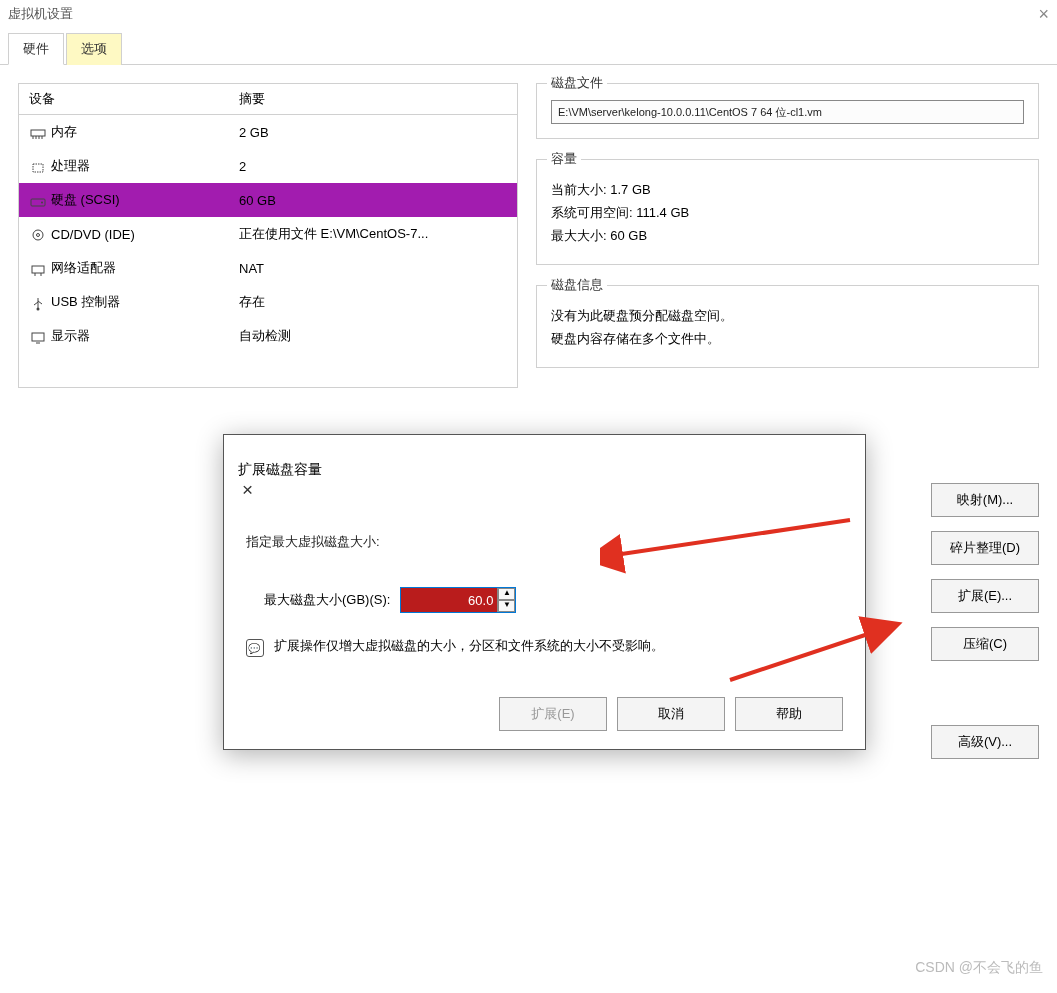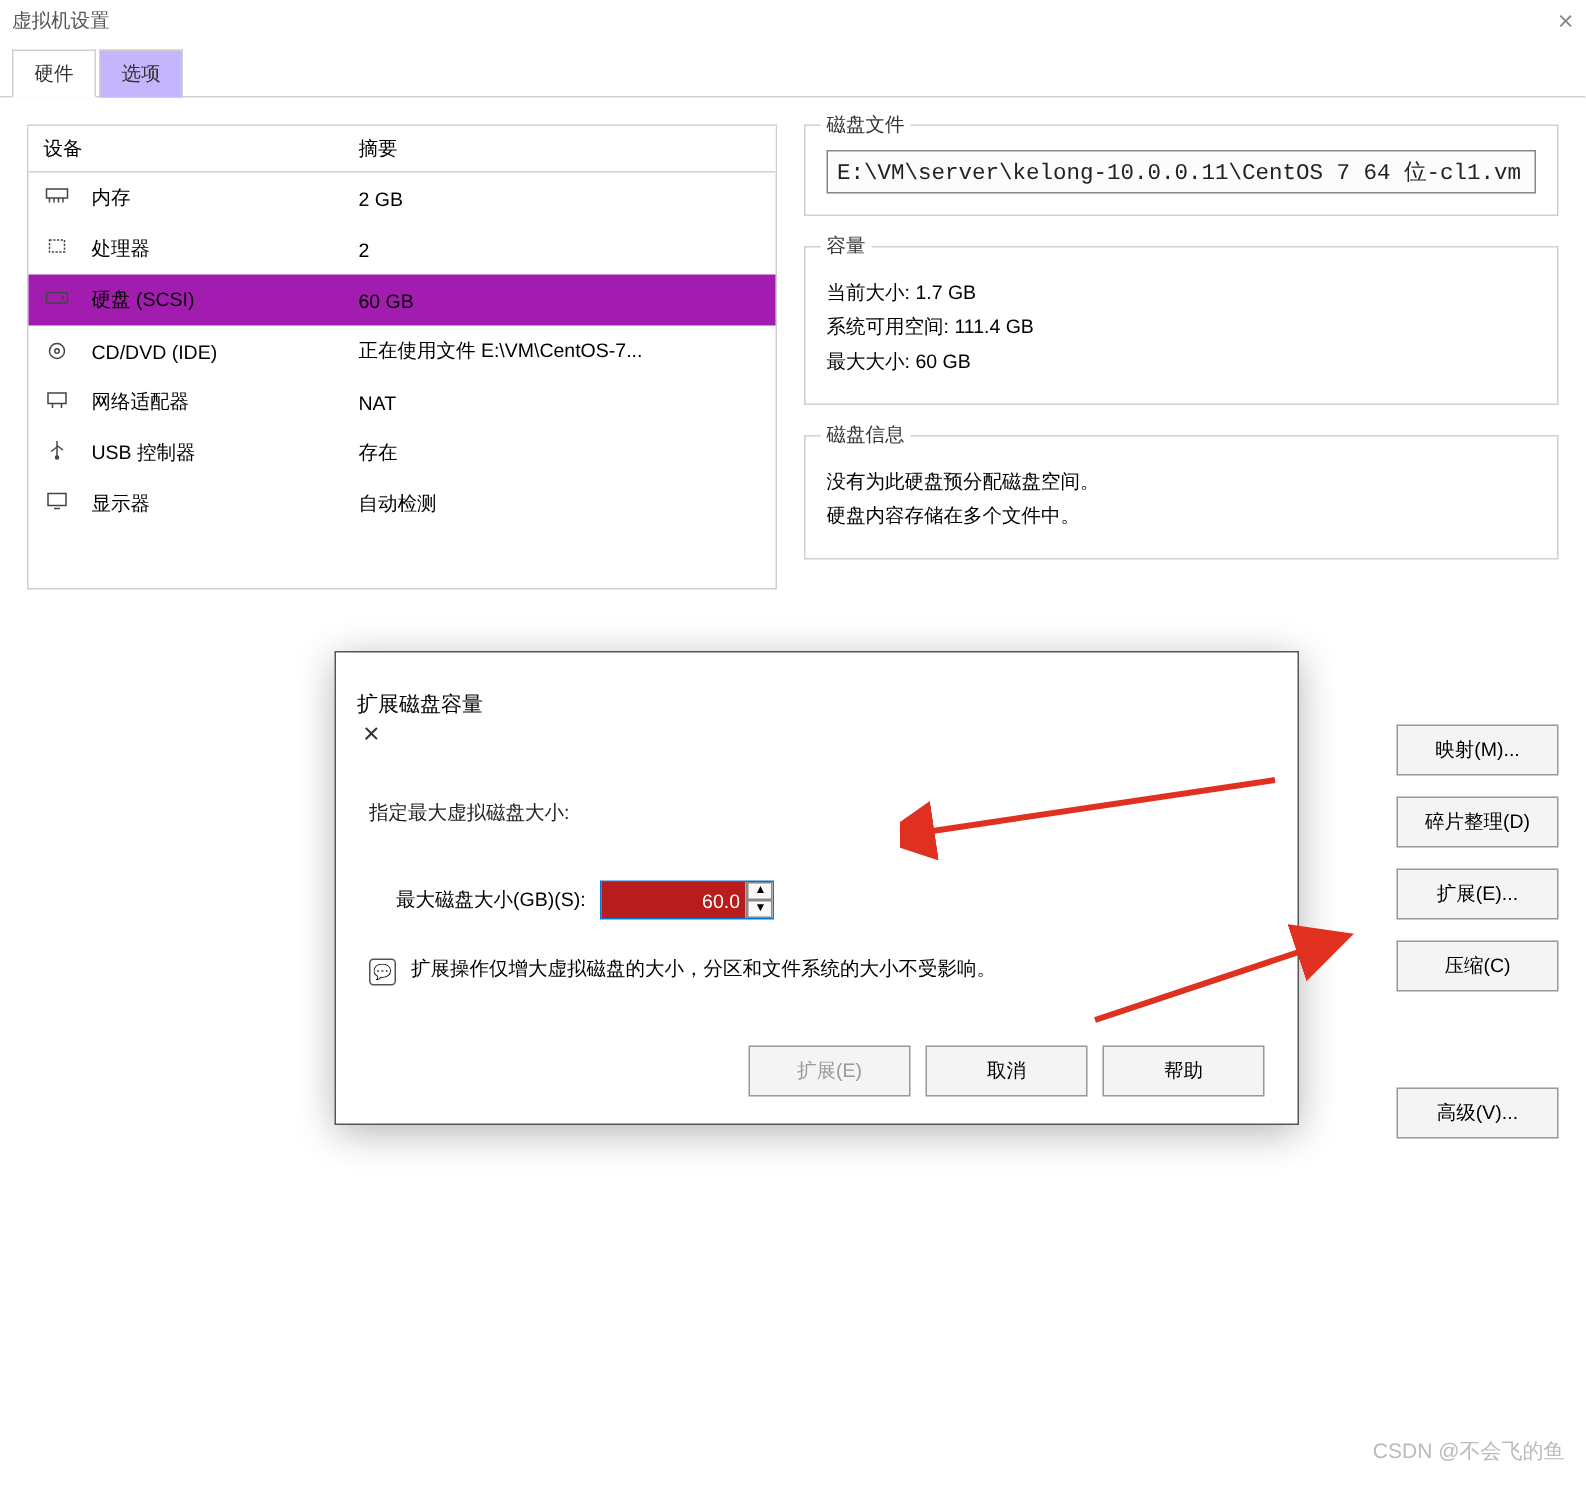--- a/index.html
+++ b/index.html
@@ -24,21 +24,21 @@
 .titlebar .close-x { font-size: 18px; color: #888; }
 .tab-row {
   display: flex;
   padding: 4px 14px 0 8px;
   border-bottom: 1px solid #d0d0d0;
 }
 .tab {
   padding: 6px 14px;
   border: 1px solid #d0d0d0;
   border-bottom: none;
-  background: #c4b5fd;
+  background: #fef9c3;
   margin-right: 2px;
   position: relative;
   top: 1px;
   color: #333;
 }
 .tab.active { background: #fff; border-bottom: 1px solid #fff; }
 .content-area {
   display: flex;
   padding: 18px 18px;
   gap: 18px;
@@ -53,21 +53,21 @@
   border-bottom: 1px solid #d0d0d0;
   font-weight: normal;
 }
 .col1 { width: 210px; padding: 6px 10px; }
 .col2 { flex: 1; padding: 6px 10px; }
 .dev-row {
   display: flex;
   align-items: center;
   padding: 2px 0;
 }
-.dev-row .col1 { display: flex; align-items: flex-start; gap: 14px; }
+.dev-row .col1 { display: flex; align-items: flex-end; gap: 4px; }
 .dev-row.selected { background: #a21caf; }
 .dev-icon {
   width: 18px; height: 14px;
   display: inline-flex; align-items: center; justify-content: center;
   font-size: 12px; color: #444;
 }
 .right-panel {
   flex: 1;
   position: relative;
 }
@@ -81,22 +81,22 @@
   position: absolute;
   top: -10px; left: 10px;
   background: #fff;
   padding: 0 4px;
   color: #333;
 }
 .disk-file-field {
   width: 100%;
   border: 1px solid #888;
   padding: 5px 6px;
-  font-family: Liberation Mono, monospace;
-  font-size: 15px;
+  font-family: Liberation Sans, sans-serif;
+  font-size: 11px;
   color: #222;
   background: #fcfcfc;
 }
 .cap-line { margin: 5px 0; }
 .side-btns {
   position: absolute;
   right: 0;
   top: 400px;
   display: flex;
   flex-direction: column;

